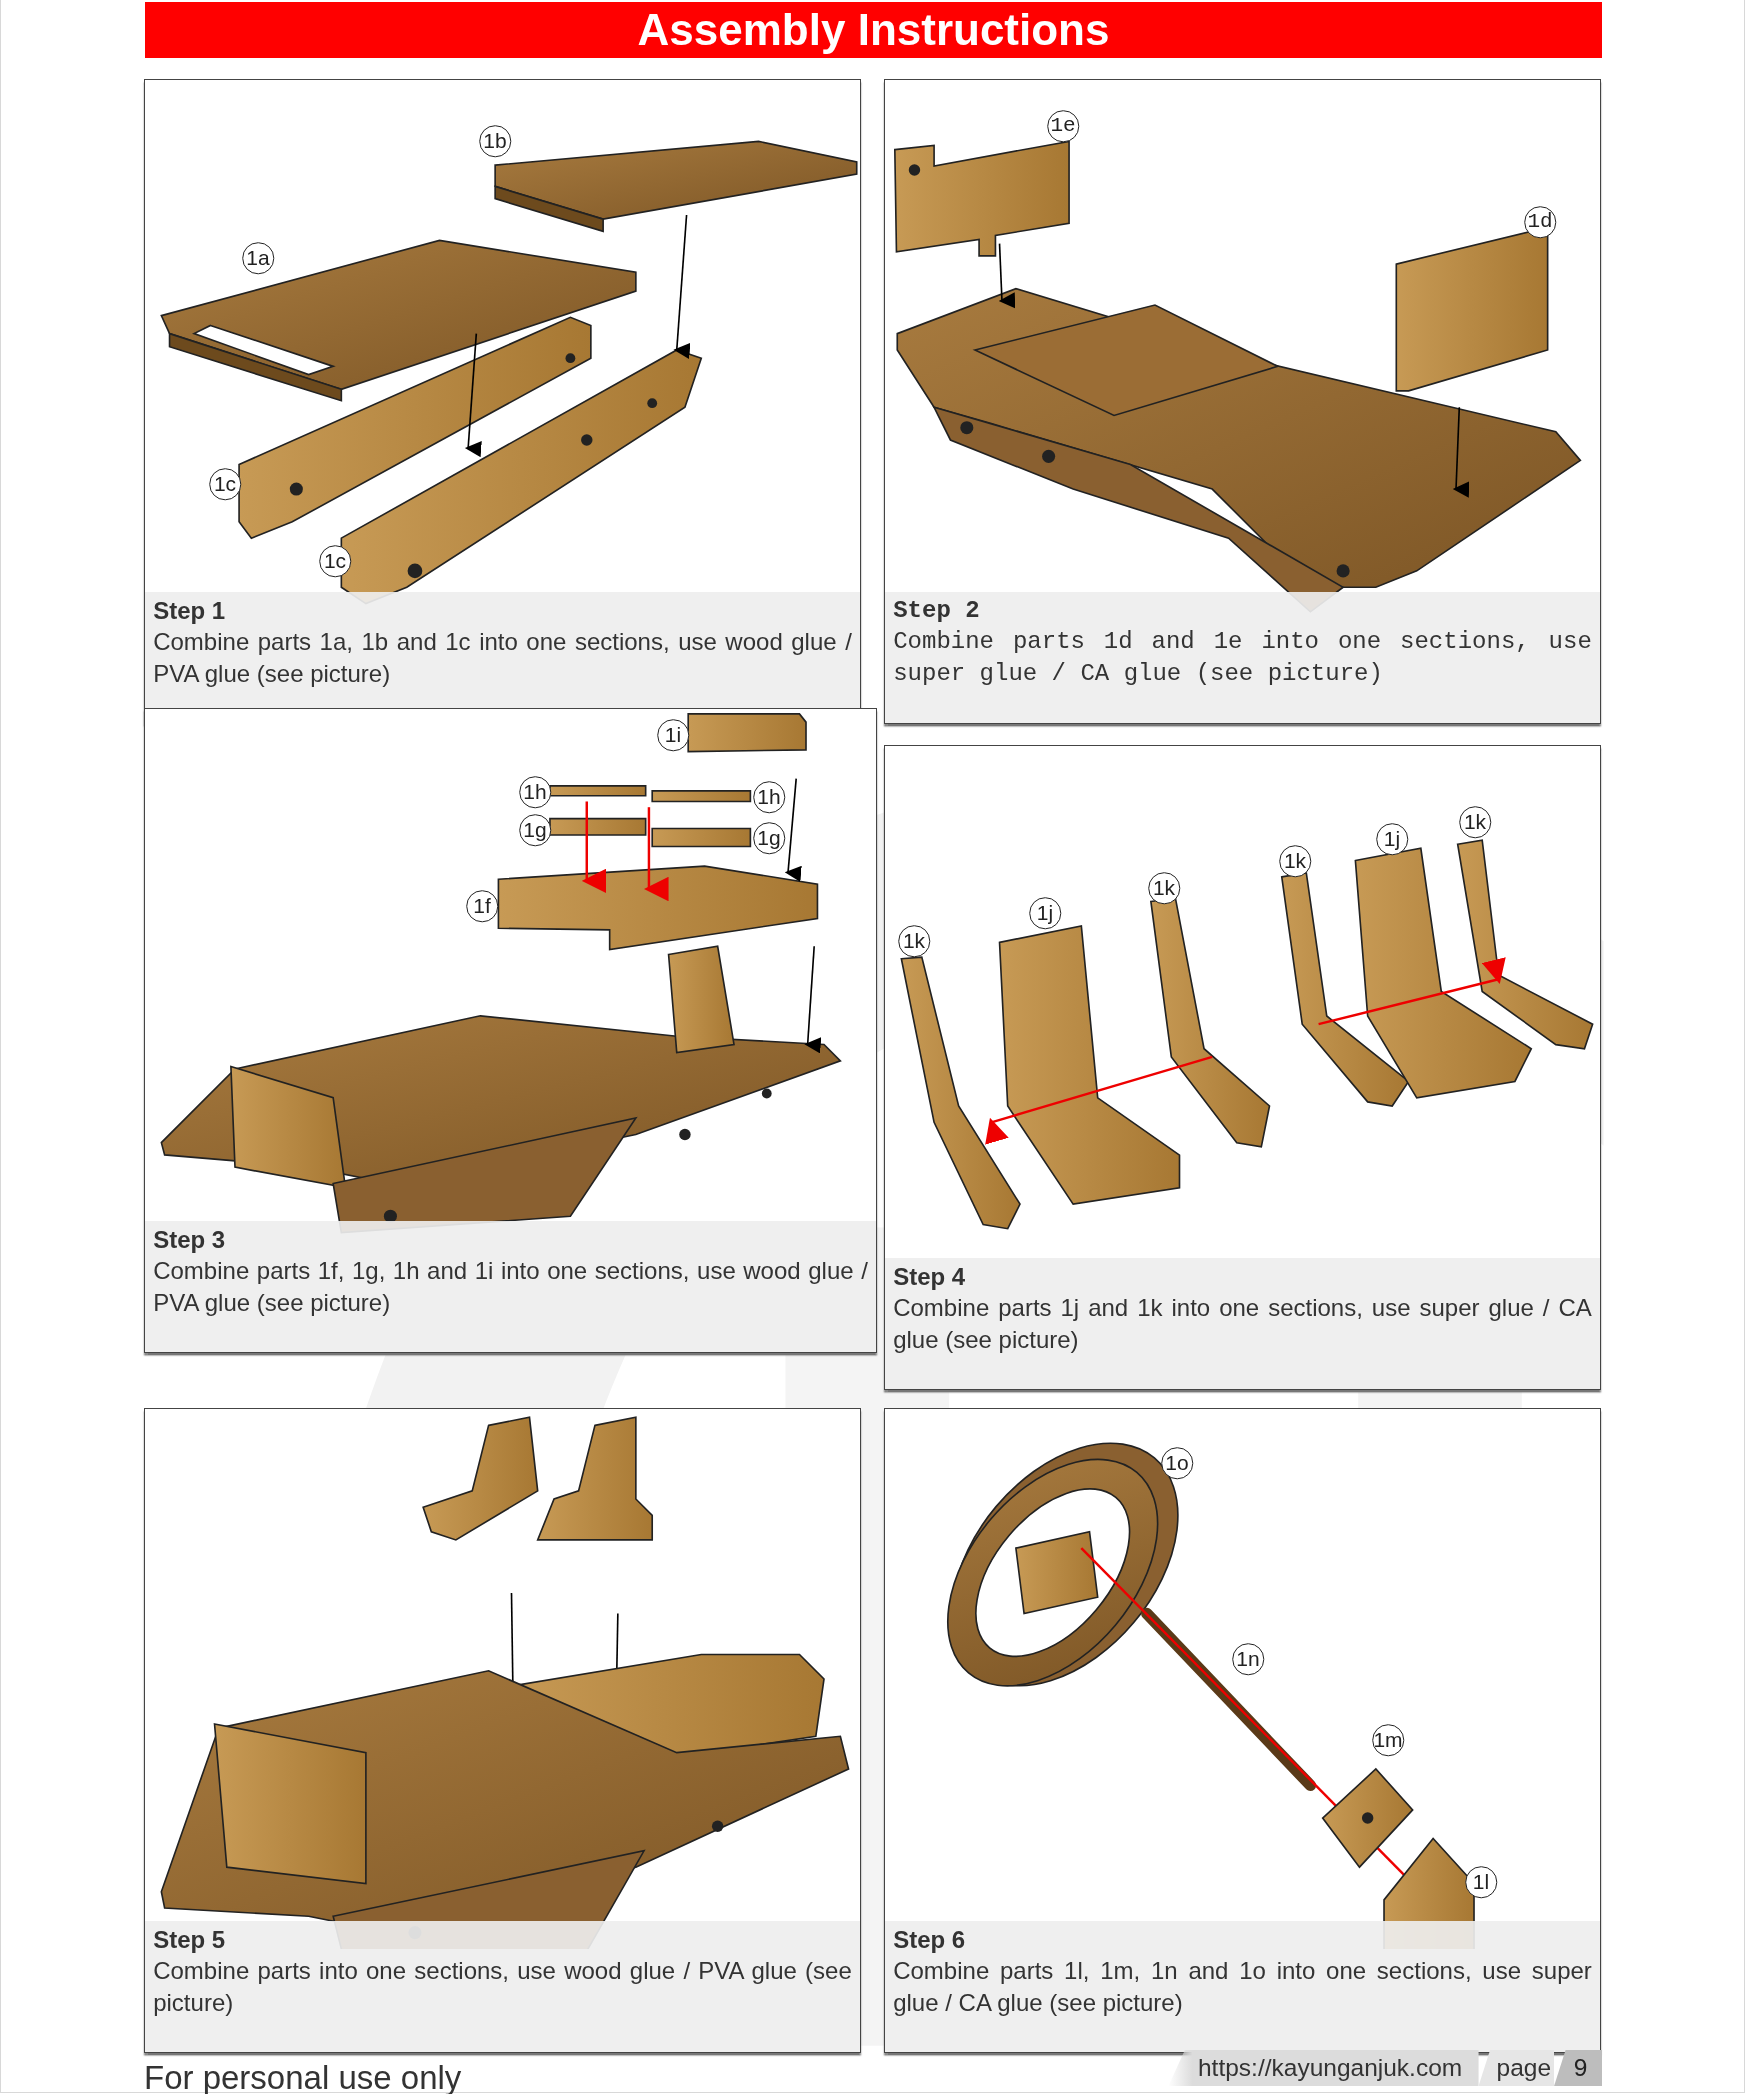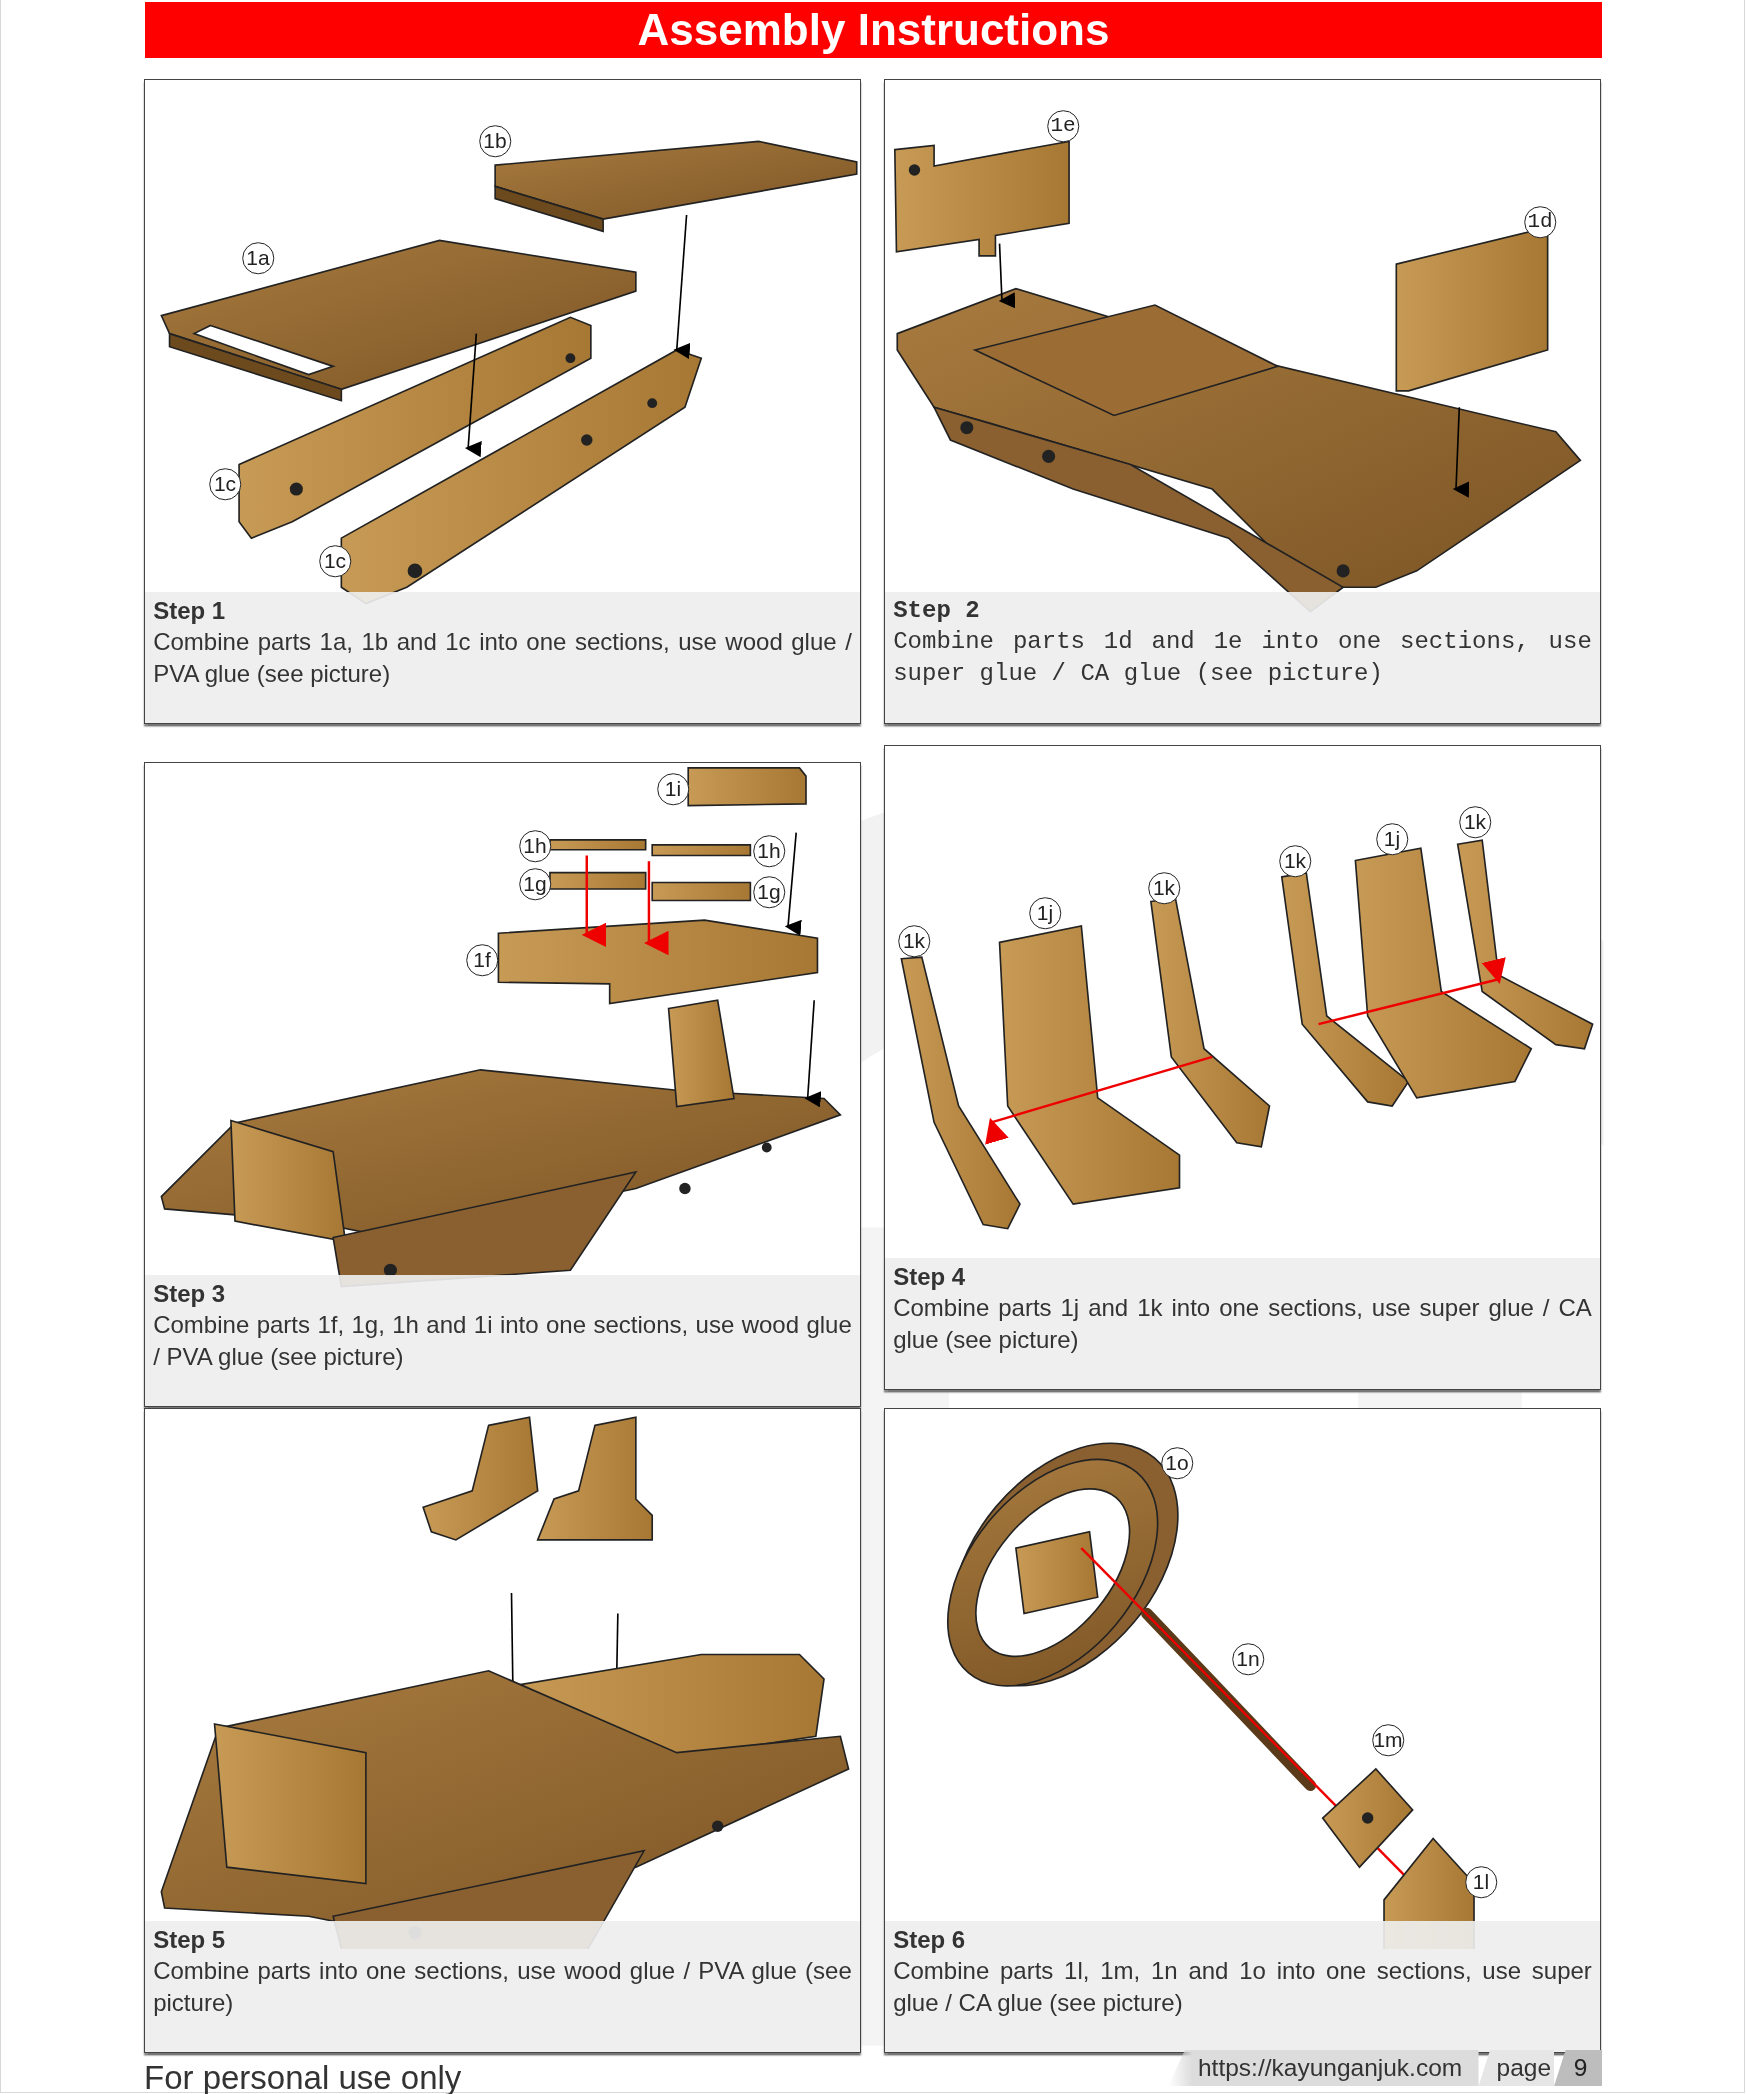--- a/index.html
+++ b/index.html
@@ -104,21 +104,21 @@
   <div>
     <div class="lbl" style="left:178px;top:46px;">1e</div>
     <div class="lbl" style="left:655px;top:142px;">1d</div>
   </div>
   <div class="caption">
     <div class="title">Step 2</div>
     <div class="desc">Combine parts 1d and 1e into one sections, use super glue / CA glue (see picture)</div>
   </div>
 </div>
 
-<div class="panel" style="left:144px;top:762px;">
+<div class="panel" style="left:144px;top:708px;padding-left:16px;">
   <svg class="scene" width="715" height="540" viewBox="0 0 874 660">
 
     <polygon points="664,6 800,6 808,16 808,50 664,52" fill="url(#woodL)" stroke="#222" stroke-width="2"></polygon>
 
     <polygon points="495,94 612,94 612,106 495,106" fill="url(#woodL)" stroke="#222" stroke-width="2"></polygon>
     <polygon points="620,100 740,100 740,113 620,113" fill="url(#woodL)" stroke="#222" stroke-width="2"></polygon>
     <polygon points="495,134 612,134 612,154 495,154" fill="url(#woodL)" stroke="#222" stroke-width="2"></polygon>
     <polygon points="620,146 740,146 740,168 620,168" fill="url(#woodL)" stroke="#222" stroke-width="2"></polygon>
 
     <polygon points="432,208 684,192 822,214 822,256 568,294 568,270 432,268" fill="url(#woodL)" stroke="#222" stroke-width="2"></polygon>

